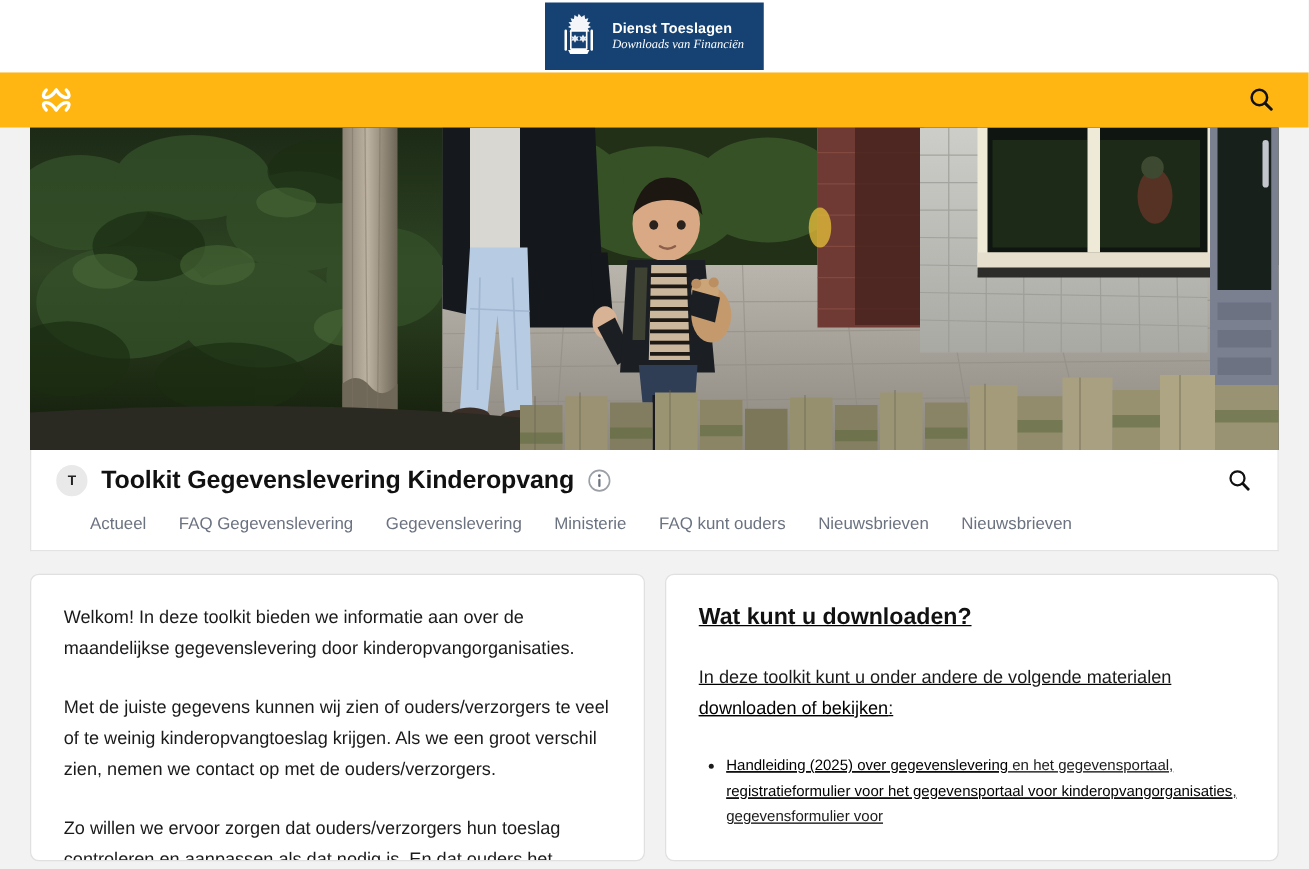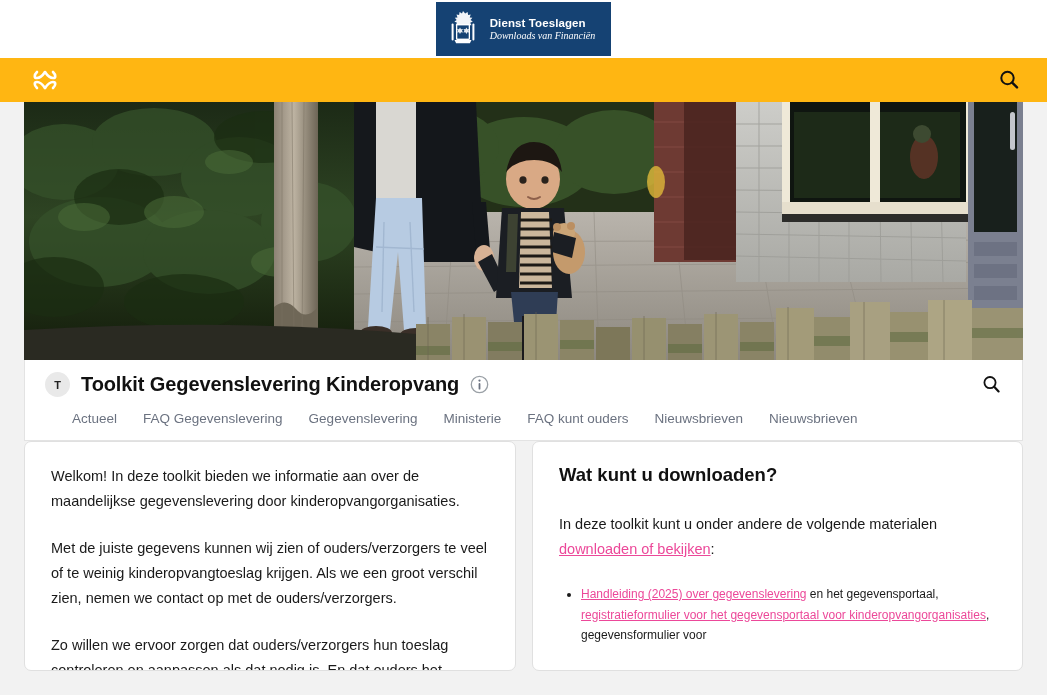--- a/index.html
+++ b/index.html
@@ -157,30 +157,31 @@
     padding: 4px 13px;
     white-space: nowrap;
     cursor: pointer;
   }
   .tab:first-child { padding-left: 27px; }
 
   
   .cols {
     display: flex;
     gap: 16px;
+    margin-top: 18px;
   }
   .card {
     background: #ffffff;
     border: 1px solid #e0e0e0;
     border-radius: 7px;
     padding: 22px 26px 20px 26px;
     overflow: hidden;
   }
   .card.left  { width: 492px; height: 230px; }
-  .card.right { width: 491px; height: 230px; }
+  .card.right { width: 491px; height: 230px; text-decoration: underline; }
 
   .card p {
     margin: 0 0 22px 0;
     font-size: 14.5px;
     line-height: 1.72;
     color: #1a1a1a;
   }
   .card h2 {
     margin: 0 0 26px 0;
     font-size: 18.5px;
@@ -190,21 +191,21 @@
   .card ul {
     margin: 0;
     padding-left: 22px;
   }
   .card li {
     font-size: 12px;
     line-height: 1.72;
     color: #1a1a1a;
   }
   a.vlink {
-    color: #ec4899;
+    color: #000000;
     text-decoration: underline;
   }
 </style>
 </head>
 <body>
 
 <div class="logo-bar">
   <div class="logo-block">
     <span class="crest">
       <svg width="30" height="40" viewBox="0 0 30 40" aria-hidden="true">

